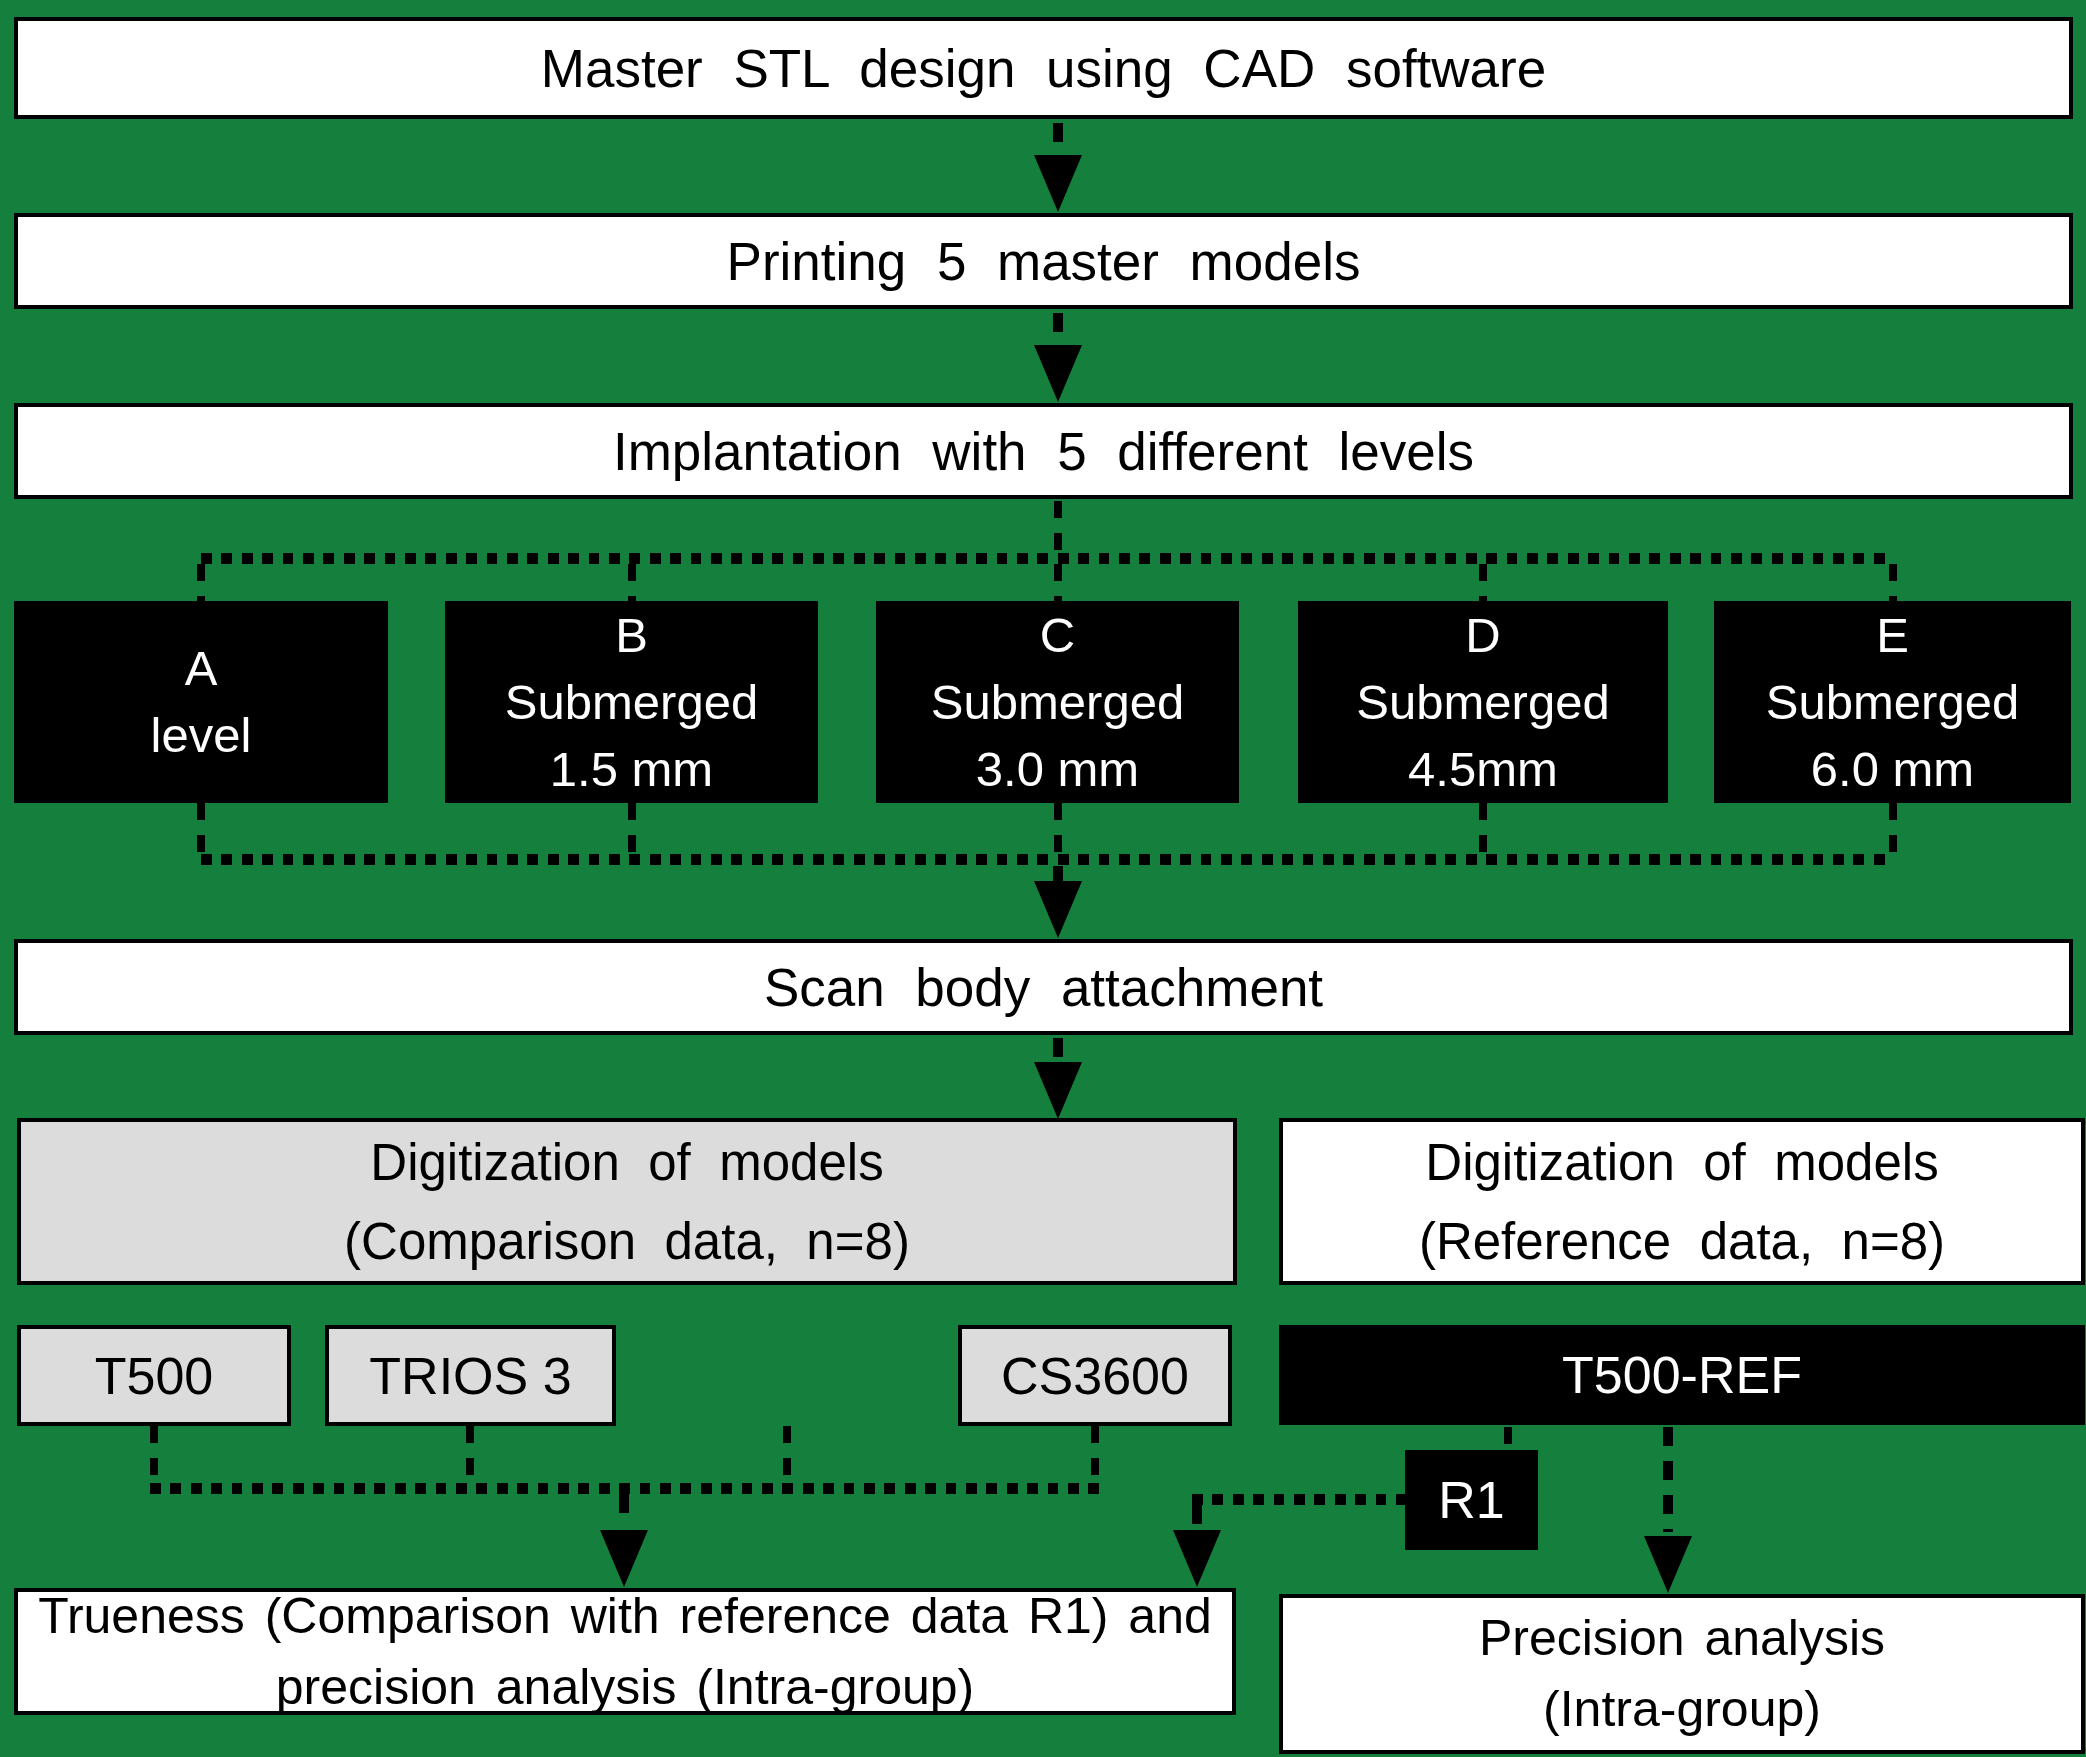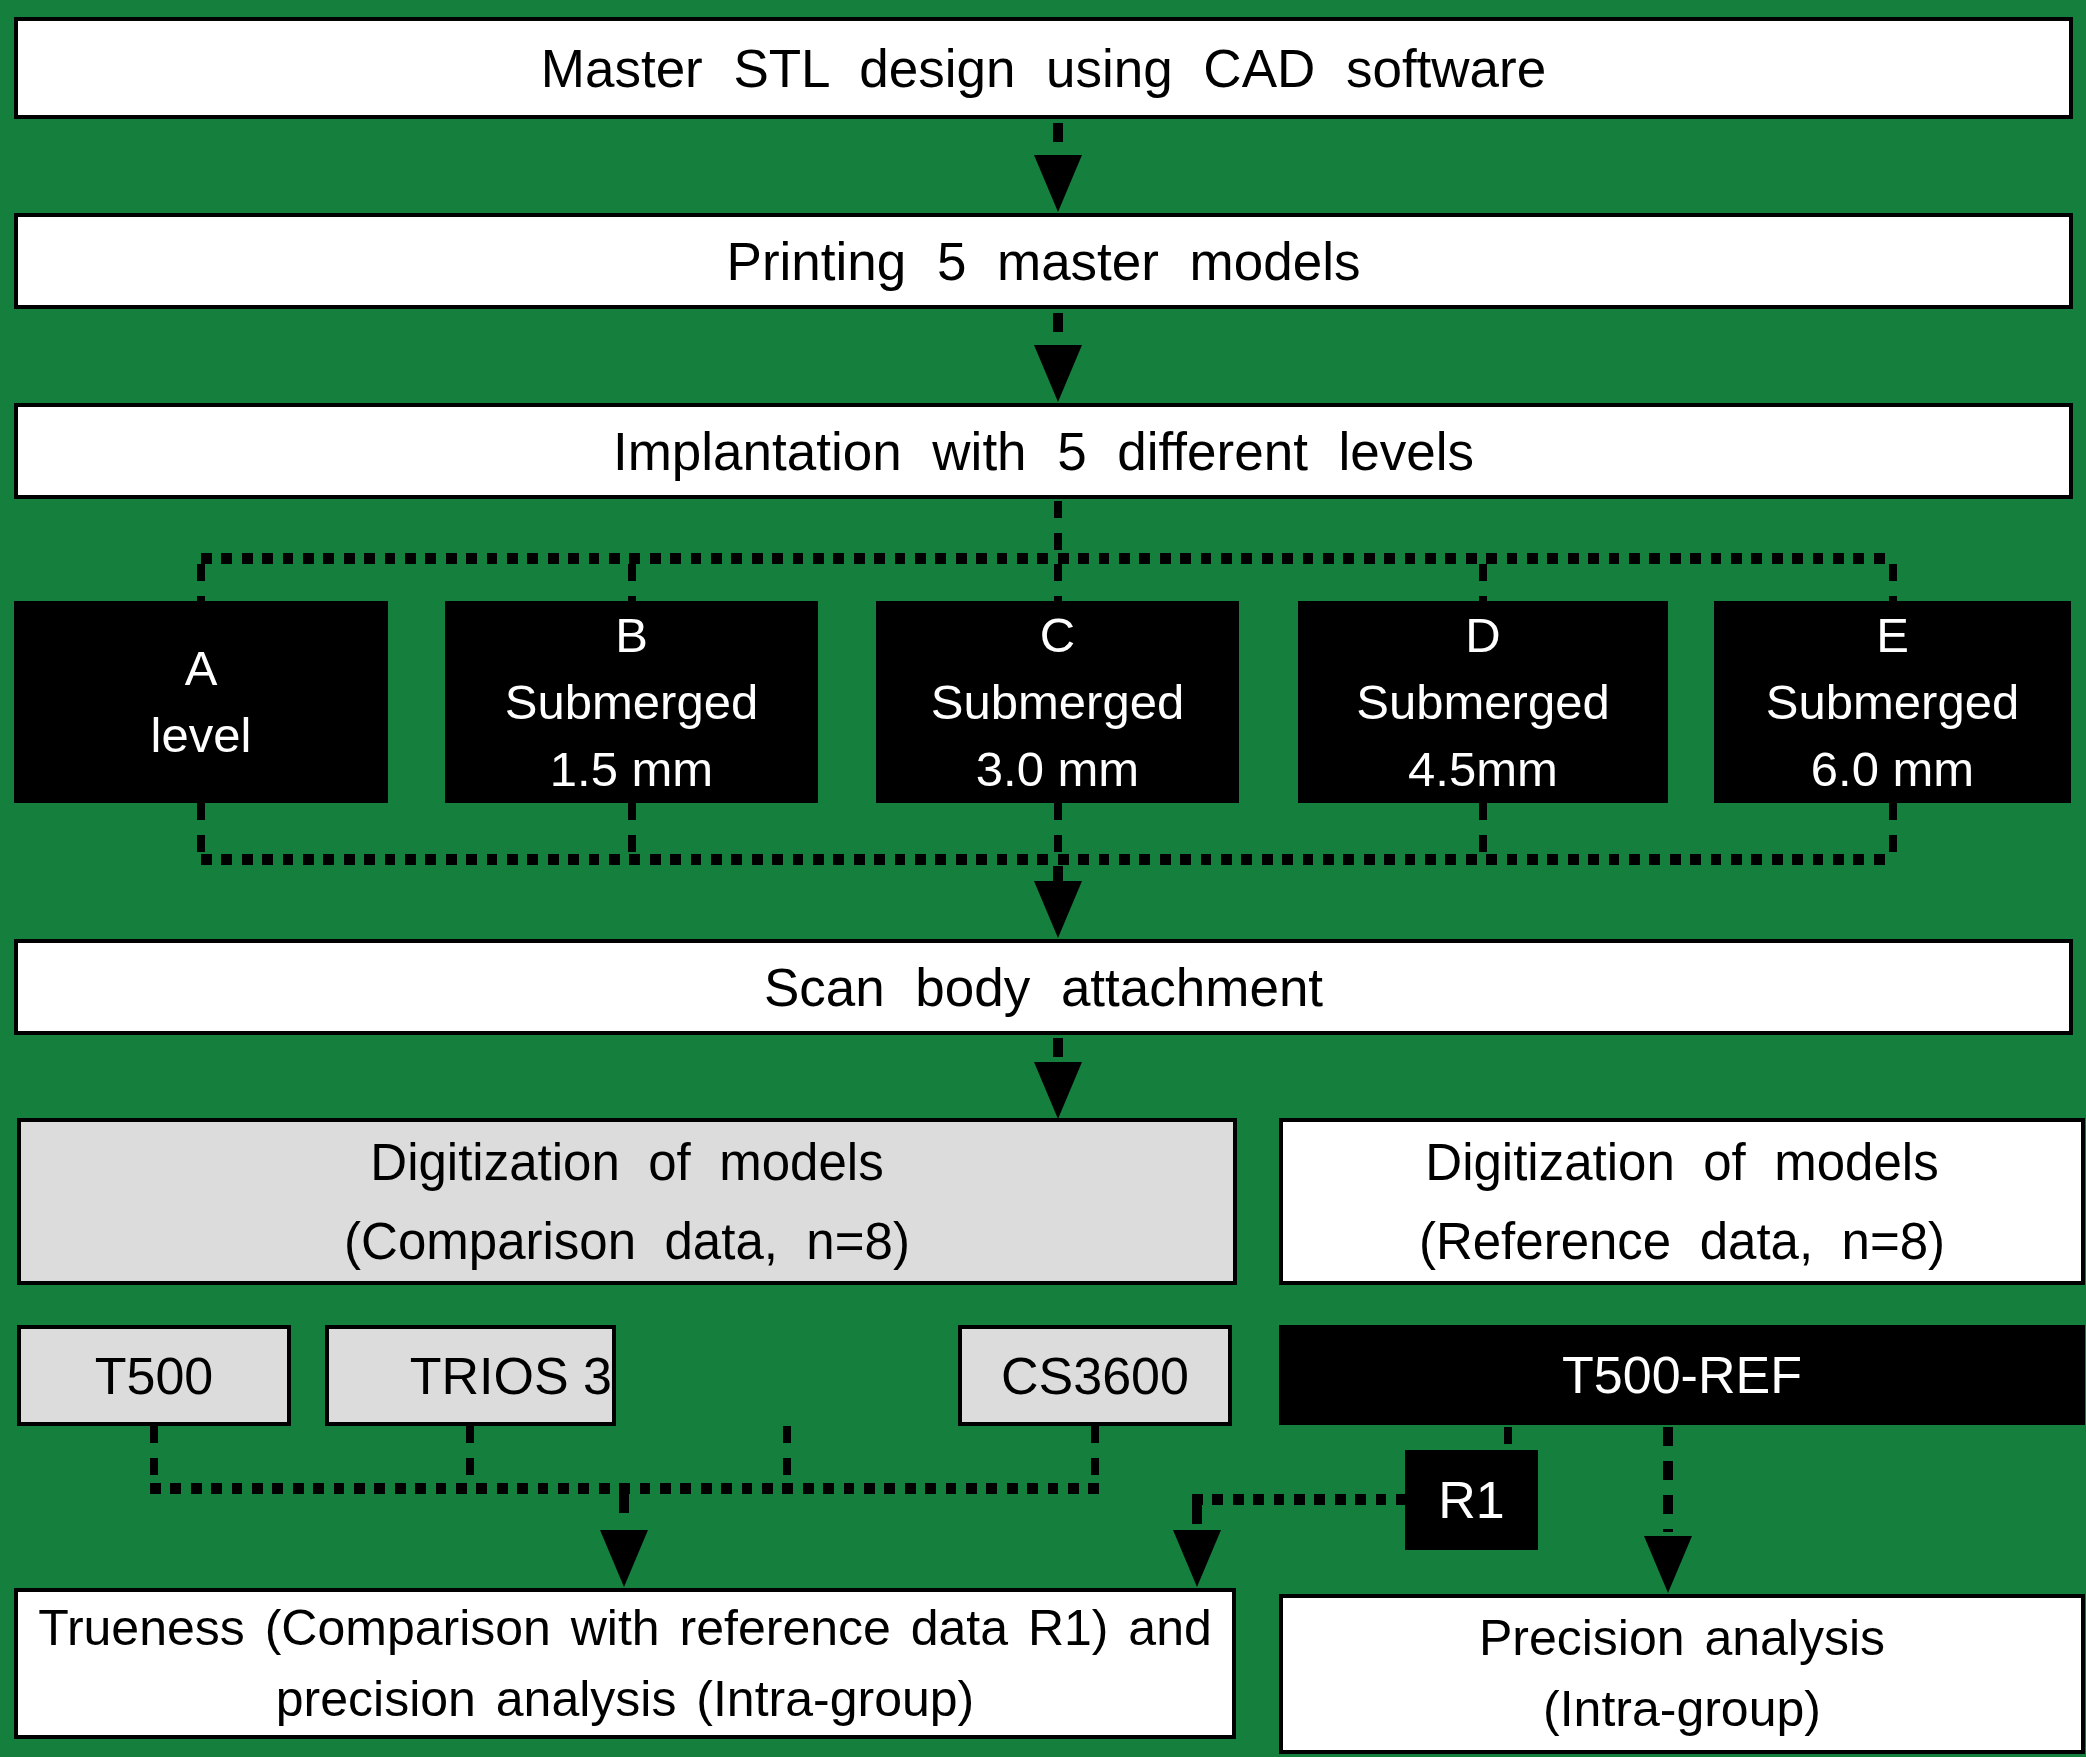--- a/index.html
+++ b/index.html
@@ -167,21 +167,21 @@
     <span class="digit-line">(Comparison data, n=8)</span>
   </div>
   <div class="box" style="left:1279px; top:1118px; width:806px; height:167px;">
     <span class="digit-line">Digitization of models</span>
     <span class="digit-line">(Reference data, n=8)</span>
   </div>
 
   <div class="box gray" style="left:17px; top:1325px; width:274px; height:101px;">
     <span class="scanner-label">T500</span>
   </div>
-  <div class="box gray" style="left:325px; top:1325px; width:291px; height:101px;align-items:flex-end;">
+  <div class="box gray" style="left:325px; top:1325px; width:291px; height:101px;">
     <span class="scanner-label">TRIOS 3</span>
   </div>
   <div class="box gray" style="left:958px; top:1325px; width:274px; height:101px;">
     <span class="scanner-label">CS3600</span>
   </div>
   <div class="box black" style="left:1279px; top:1325px; width:806px; height:100px;">
     <span class="scanner-label">T500-REF</span>
   </div>
 
   <div class="vdash-thin" style="left:150px;  top:1426px; height:57px;"></div>
@@ -198,21 +198,21 @@
     <span class="r1-label">R1</span>
   </div>
 
   <div class="hdot" style="left:1192px; top:1494px; width:213px;"></div>
   <div class="vdash" style="left:1192px; top:1505px; height:25px;"></div>
   <div class="arr" style="left:1173px; top:1530px;"></div>
 
   <div class="vdash" style="left:1663px; top:1427px; height:105px;"></div>
   <div class="arr" style="left:1644px; top:1536px;"></div>
 
-  <div class="box" style="left:14px; top:1588px; width:1222px; height:151px;">
+  <div class="box" style="left:14px; top:1588px; width:1222px; height:127px;">
     <span class="outcome-line">Trueness (Comparison with reference data R1) and</span>
     <span class="outcome-line">precision analysis (Intra-group)</span>
   </div>
   <div class="box" style="left:1279px; top:1594px; width:806px; height:160px;">
     <span class="outcome-line">Precision analysis</span>
     <span class="outcome-line">(Intra-group)</span>
   </div>
 
 </div>
 

